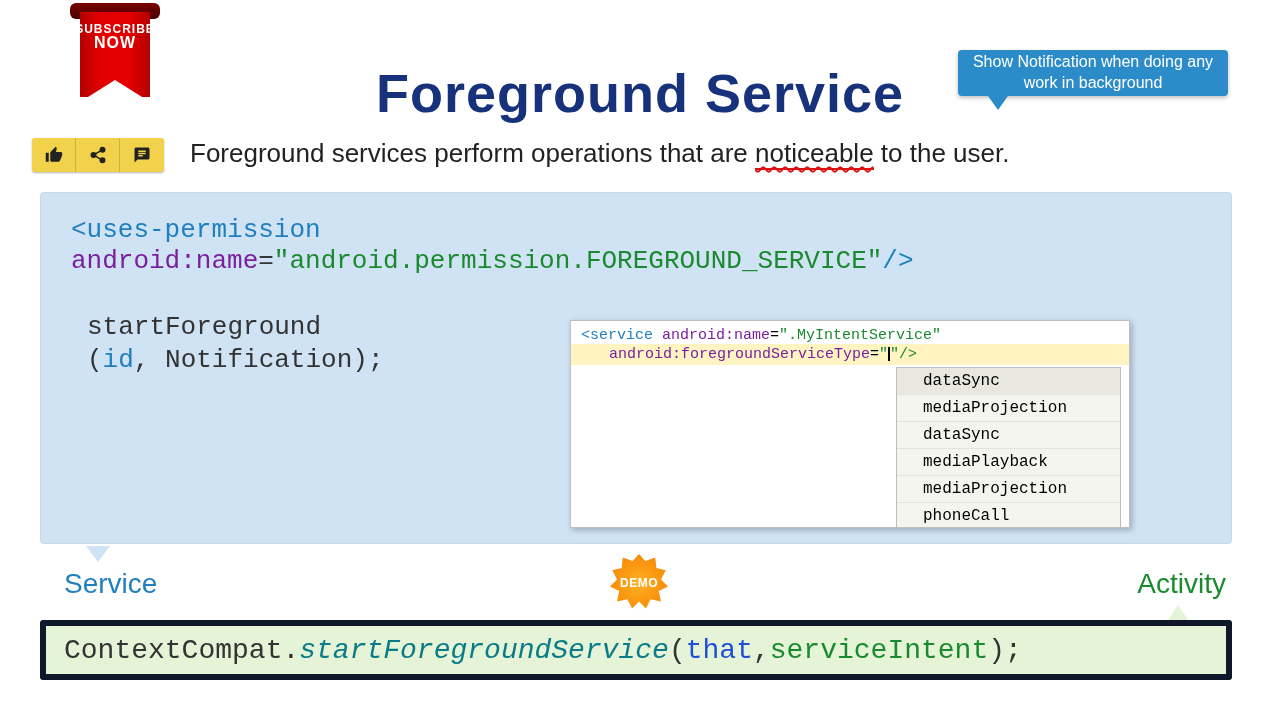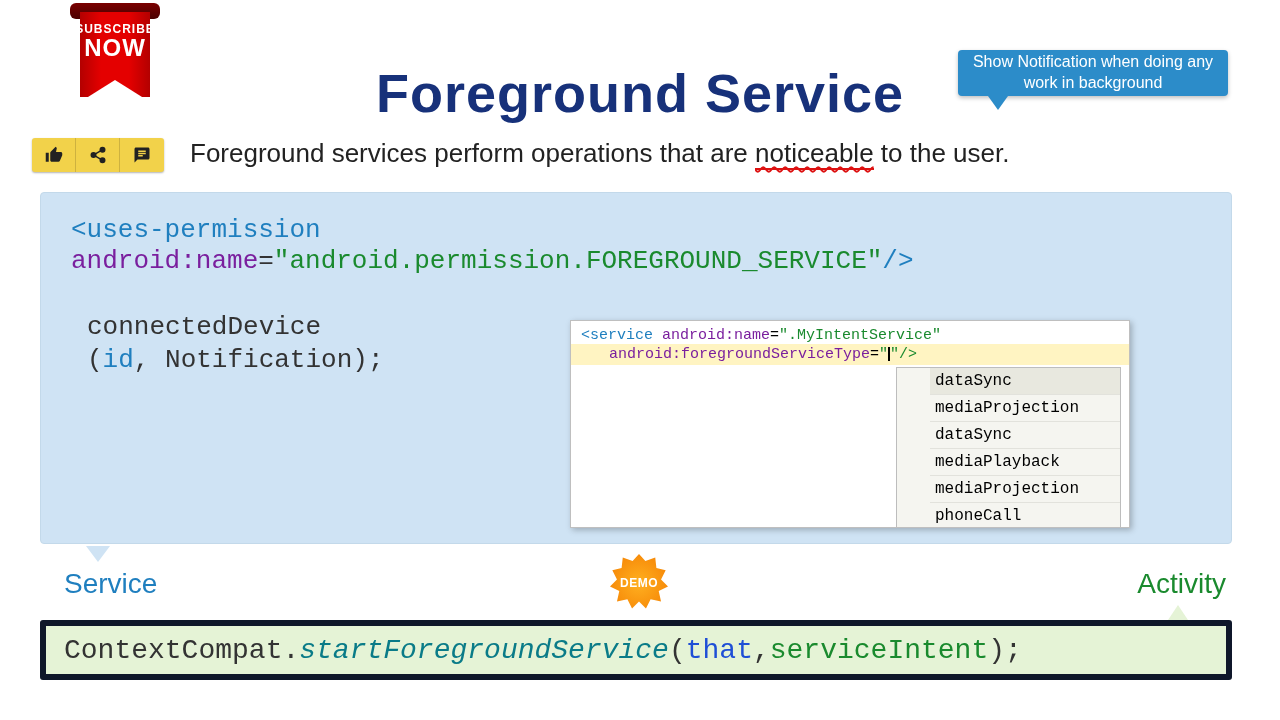--- a/index.html
+++ b/index.html
@@ -52,21 +52,21 @@
     top: 22px;
     left: 0;
     width: 100%;
     text-align: center;
     color: #fff;
     font-family: 'Arial Narrow', Arial, sans-serif;
     font-weight: bold;
     letter-spacing: 1px;
   }
   .ribbon-text .line1 { font-size: 12px; display:block; }
-  .ribbon-text .line2 { font-size: 24px; display:block; margin-top:-2px; }
+  .ribbon-text .line2 { font-size: 16px; display:block; margin-top:-2px; }
 
   
   .title {
     position: absolute;
     top: 62px;
     left: 0;
     width: 100%;
     text-align: center;
     font-family: 'Segoe UI', Arial, sans-serif;
     font-size: 54px;
@@ -212,24 +212,23 @@
     position: absolute;
     top: 46px;
     right: 8px;
     width: 225px;
     background: #f5f5f0;
     border: 1px solid #bdbdbd;
     font-family: Consolas, 'Courier New', monospace;
     font-size: 16px;
   }
   .autocomplete .item {
-    padding: 4px 5px;
+    padding: 4px 26px;
     border-bottom: 1px solid #e2e2dc;
     cursor: pointer;
-    margin-left: 33px;
   }
   .autocomplete .item:first-child { background: #e8e8df; }
   .autocomplete .item:last-child { border-bottom: none; }
 
   
   .lbl-service {
     position: absolute;
     top: 568px;
     left: 64px;
     font-size: 28px;
@@ -344,21 +343,21 @@
 <div class="subtitle">
   <span>Foreground services perform operations that are </span><span class="underlined">noticeable</span><span> to the user.</span>
 </div>
 
 <div class="code-block">
   <div class="permission-line">
     <span class="tag">&lt;uses-permission</span><br>
     <span class="attr">android:name</span><span>=</span><span class="str">"android.permission.FOREGROUND_SERVICE"</span><span class="tag">/&gt;</span>
   </div>
   <div class="startfg">
-    <span>connectedDevice</span><br>
+    <span>startForeground</span><br>
     <span>(</span><span class="kw">id</span><span>,</span><span> Notification</span><span>);</span>
   </div>
 </div>
 <div class="block-pointer"></div>
 
 <div class="screenshot">
   <div class="editor-line1">
     <span class="tag">&lt;</span><span class="tag">service </span><span class="attr">android:name</span><span>=</span><span class="str">".MyIntentService"</span>
   </div>
   <div class="editor-line2">

